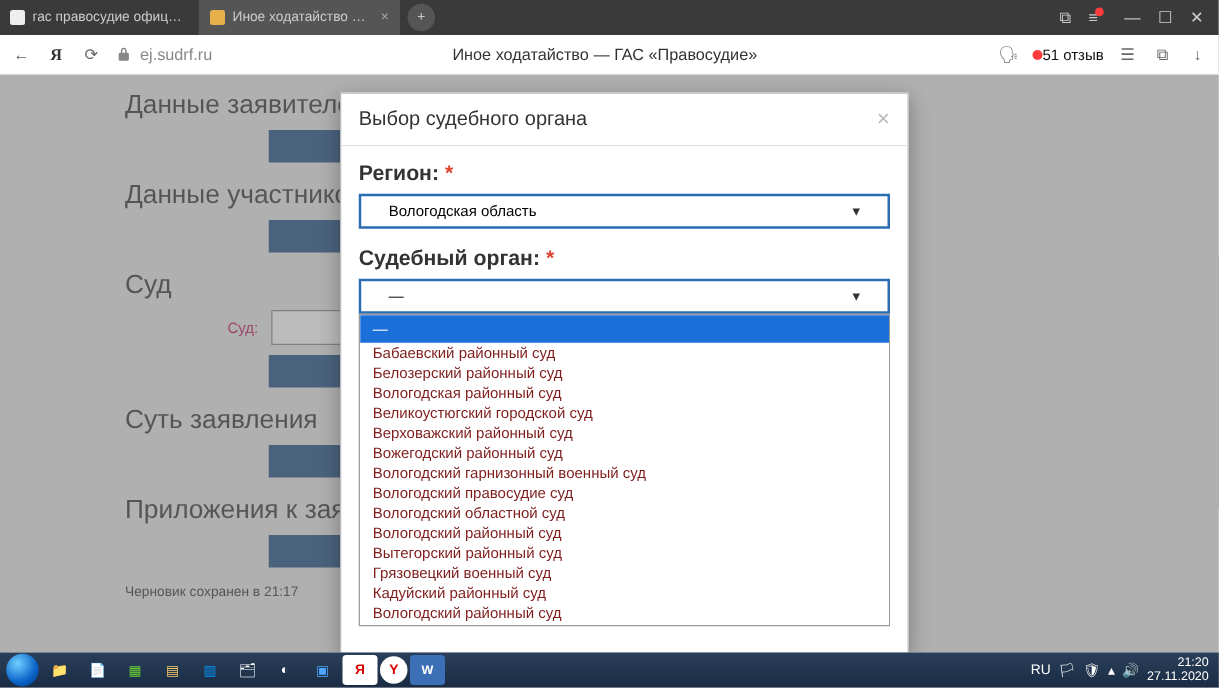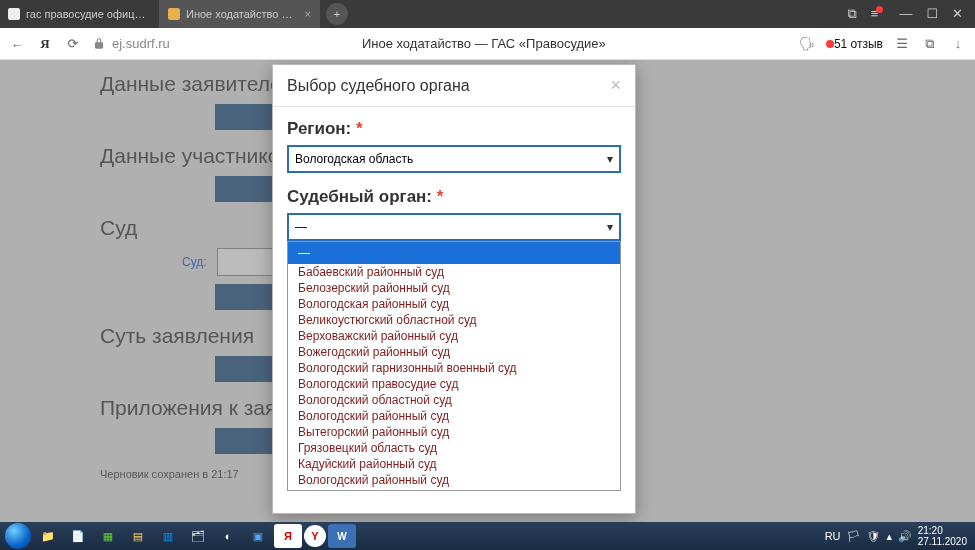--- a/index.html
+++ b/index.html
@@ -22,45 +22,45 @@
   .pgtitle{flex:1;text-align:center;color:#333}
   .review{color:#111;font-size:12px;display:flex;align-items:center;gap:0}
   .review .rb{width:8px;height:8px;background:#ff3b3b;border-radius:50%}
   .content{position:relative;width:975px;height:462px;background:#e9e9e9;overflow:hidden}
   .page{width:975px;padding:10px 0 0 0}
   h3.sec{font-size:21px;font-weight:400;color:#333;margin:2px 0 8px 100px;display:flex;align-items:center;gap:6px}
   .qmark{width:16px;height:16px;border-radius:50%;background:#777;color:#fff;font-size:11px;display:flex;align-items:center;justify-content:center}
   .btnrow{margin:0 0 14px 215px}
   .bluebtn{background:#1d4f82;color:#fff;border:none;padding:6px 24px;font-size:12px;cursor:pointer;width:180px;text-align:center}
   .fld{display:flex;align-items:center;margin:0 0 0 182px}
-  .fld label{font-size:12px;color:#1d4ed8;margin-right:10px}
+  .fld label{font-size:12px;color:#be185d;margin-right:10px}
   .fld .inp{width:220px;height:28px;border:1px solid #888;background:#fff}
   .draft{font-size:11px;color:#333;margin:6px 0 0 100px}
   .overlay{position:absolute;left:0;top:0;right:0;bottom:0;background:rgba(120,120,120,.5)}
-  .modal{position:absolute;left:272px;top:4px;width:364px;background:#fff;border:1px solid #bbb;box-shadow:0 4px 16px rgba(0,0,0,.3)}
+  .modal{position:absolute;left:272px;top:14px;width:455px;background:#fff;border:1px solid #bbb;box-shadow:0 4px 16px rgba(0,0,0,.3)}
   .mhdr{display:flex;align-items:center;justify-content:space-between;padding:10px 14px;border-bottom:1px solid #e2e2e2}
   .mhdr h4{font-size:16px;font-weight:500;color:#333}
   .mhdr .x{color:#bbb;font-size:18px;cursor:pointer}
   .mbody{padding:12px 14px}
   .flabel{font-size:17px;font-weight:600;color:#333;margin-bottom:6px}
   .req{color:#d43}
-  .sel{width:100%;height:28px;border:2px solid #2a6db3;background:#fff;font-size:12px;padding:0 6px;display:flex;align-items:center;justify-content:space-between;cursor:pointer;margin-bottom:14px}
+  .sel{width:100%;height:28px;border:2px solid #2a6db3;background:#fff;font-size:12px;padding:0 22px;display:flex;align-items:center;justify-content:space-between;cursor:pointer;margin-bottom:14px}
   .sel .car{color:#333}
   .ddwrap{position:relative}
   .ddlist{position:absolute;left:0;top:28px;width:100%;background:#fff;border:1px solid #999;max-height:250px;overflow-y:auto;z-index:10}
   .ddlist::-webkit-scrollbar{width:14px}
   .ddlist::-webkit-scrollbar-thumb{background:#c1c1c1;border:3px solid #fff;border-radius:7px}
   .opt{font-size:12px;color:#7f1d1d;padding:1px 10px;cursor:pointer;white-space:nowrap}
   .opt.sel-row{background:#1a6fd8;color:#fff;padding:4px 10px}
   .taskbar{position:absolute;left:0;bottom:0;width:975px;height:28px;background:linear-gradient(#2a3f5a,#1a2c44);display:flex;align-items:center;padding:0 4px;gap:2px;color:#fff;font-size:11px}
   .tb-ico{width:28px;height:24px;display:flex;align-items:center;justify-content:center;border-radius:2px;cursor:pointer}
   .orb{width:26px;height:26px;border-radius:50%;background:radial-gradient(circle at 35% 30%,#6fd0ff,#0a63c9 60%,#053a79);display:flex;align-items:center;justify-content:center}
   .tbspacer2{flex:1}
   .tray{display:flex;align-items:center;gap:6px;padding-right:4px}
-  .clock{line-height:1.1;text-align:left;font-size:10px}
+  .clock{line-height:1.1;text-align:right;font-size:10px}
   svg{display:block}
 </style>
 </head>
 <body>
 
 <div class="titlebar">
   <div class="tab">
     <span class="fav"></span>
     <span class="ttl">гас правосудие официаль</span>
   </div>
@@ -149,29 +149,29 @@
       <div class="ddwrap">
         <div class="sel" style="margin-bottom:0">
           <span>—</span>
           <span class="car">▾</span>
         </div>
         <div class="ddlist" id="ddlist">
             <div class="opt sel-row">—</div>
             <div class="opt">Бабаевский районный суд</div>
             <div class="opt">Белозерский районный суд</div>
             <div class="opt">Вологодская районный суд</div>
-            <div class="opt">Великоустюгский областной суд</div>
+            <div class="opt">Великоустюгский городской суд</div>
             <div class="opt">Верховажский районный суд</div>
             <div class="opt">Вожегодский районный суд</div>
             <div class="opt">Вологодский гарнизонный военный суд</div>
             <div class="opt">Вологодский правосудие суд</div>
             <div class="opt">Вологодский областной суд</div>
             <div class="opt">Вологодский районный суд</div>
             <div class="opt">Вытегорский районный суд</div>
-            <div class="opt">Грязовецкий область суд</div>
+            <div class="opt">Грязовецкий военный суд</div>
             <div class="opt">Кадуйский районный суд</div>
             <div class="opt">Вологодский районный суд</div>
             <div class="opt">Кичменгско-Городецкий районный суд</div>
           </div>
       </div>
       <div style="height:260px"></div>
     </div>
   </div>
 </div>
 

